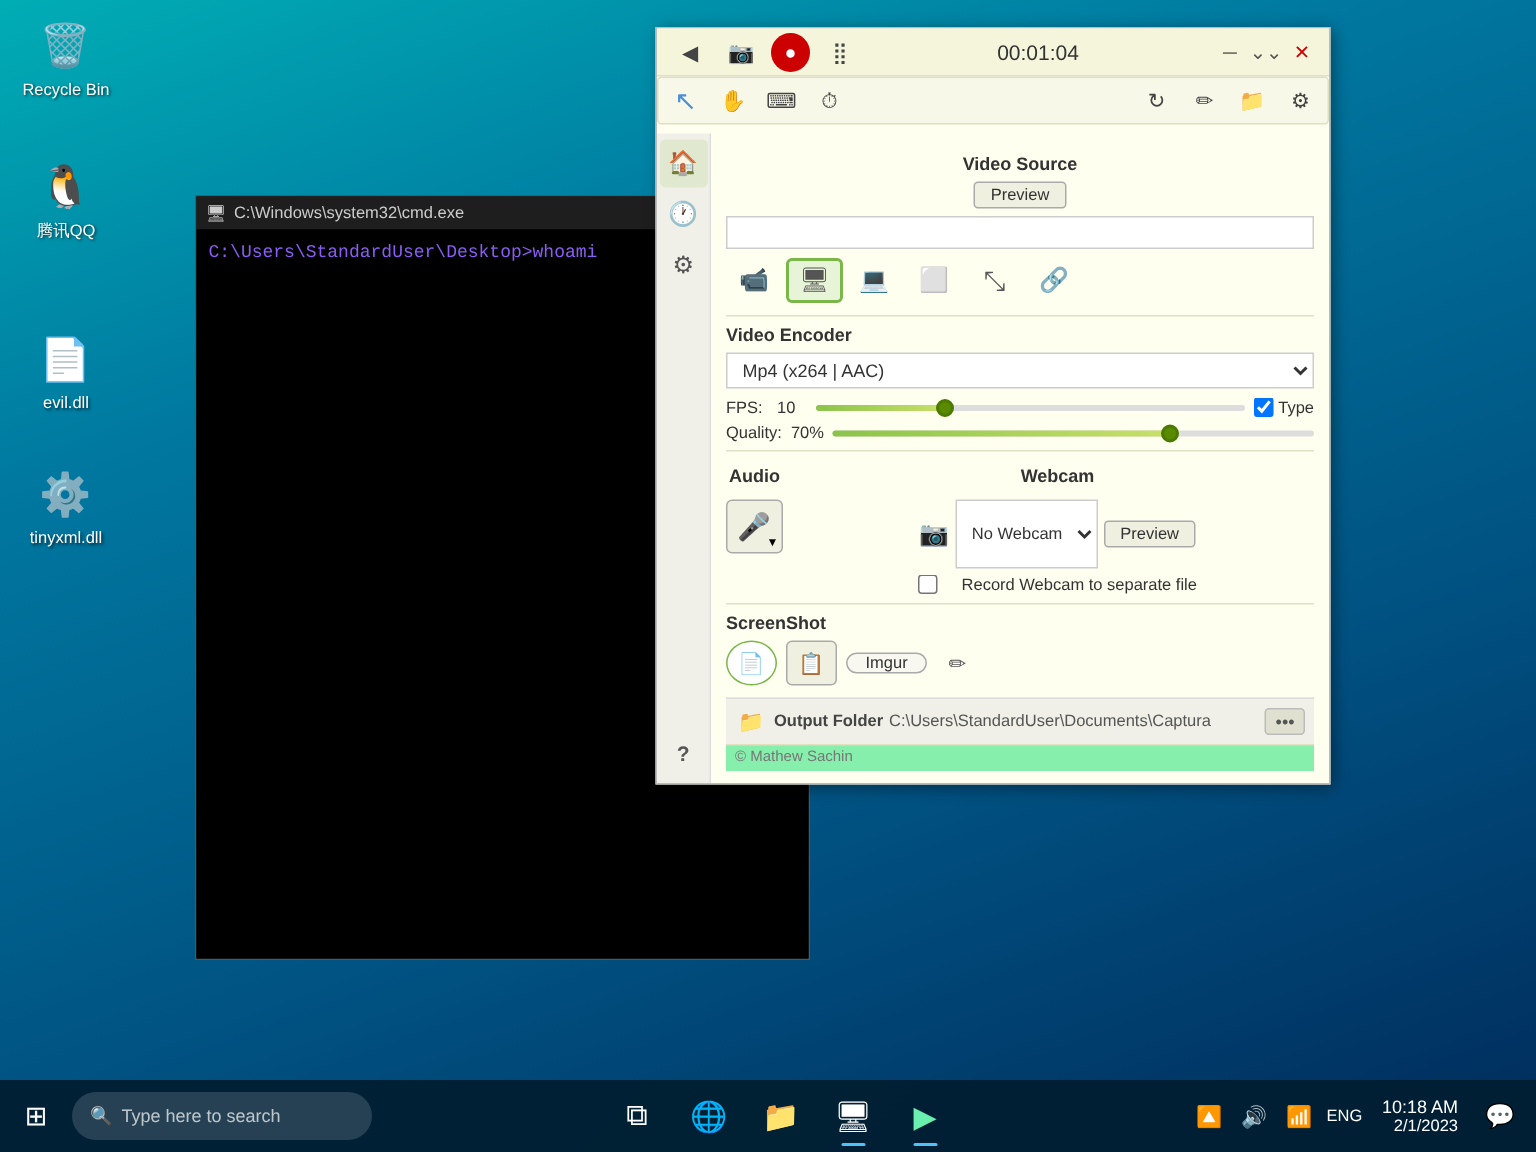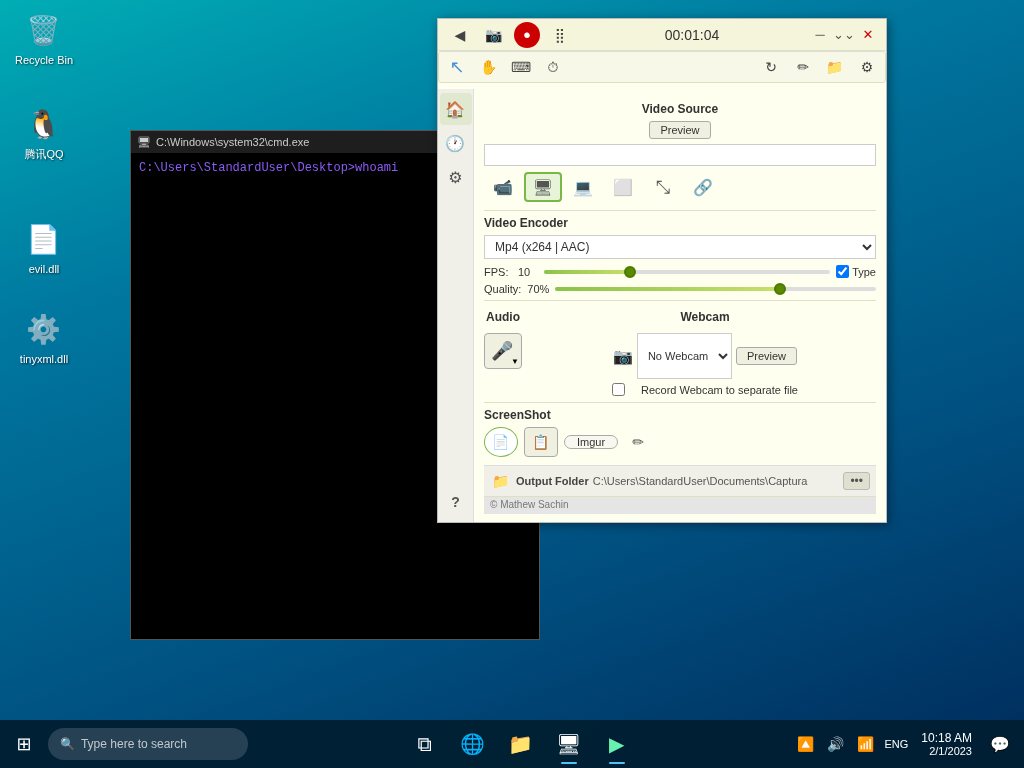--- a/index.html
+++ b/index.html
@@ -510,21 +510,21 @@
       background: #e0e0d0;
       border: 1px solid #bbb;
       border-radius: 3px;
     }
 
     
     .copyright {
       font-size: 10px;
       color: #777;
       padding: 2px 6px 4px;
-      background: #e5e5e5;
+      background: #86efac;
       border-top: 1px solid #e0e0c0;
     }
 
     
     .taskbar {
       position: absolute;
       bottom: 0;
       left: 0;
       width: 1024px;
       height: 48px;

